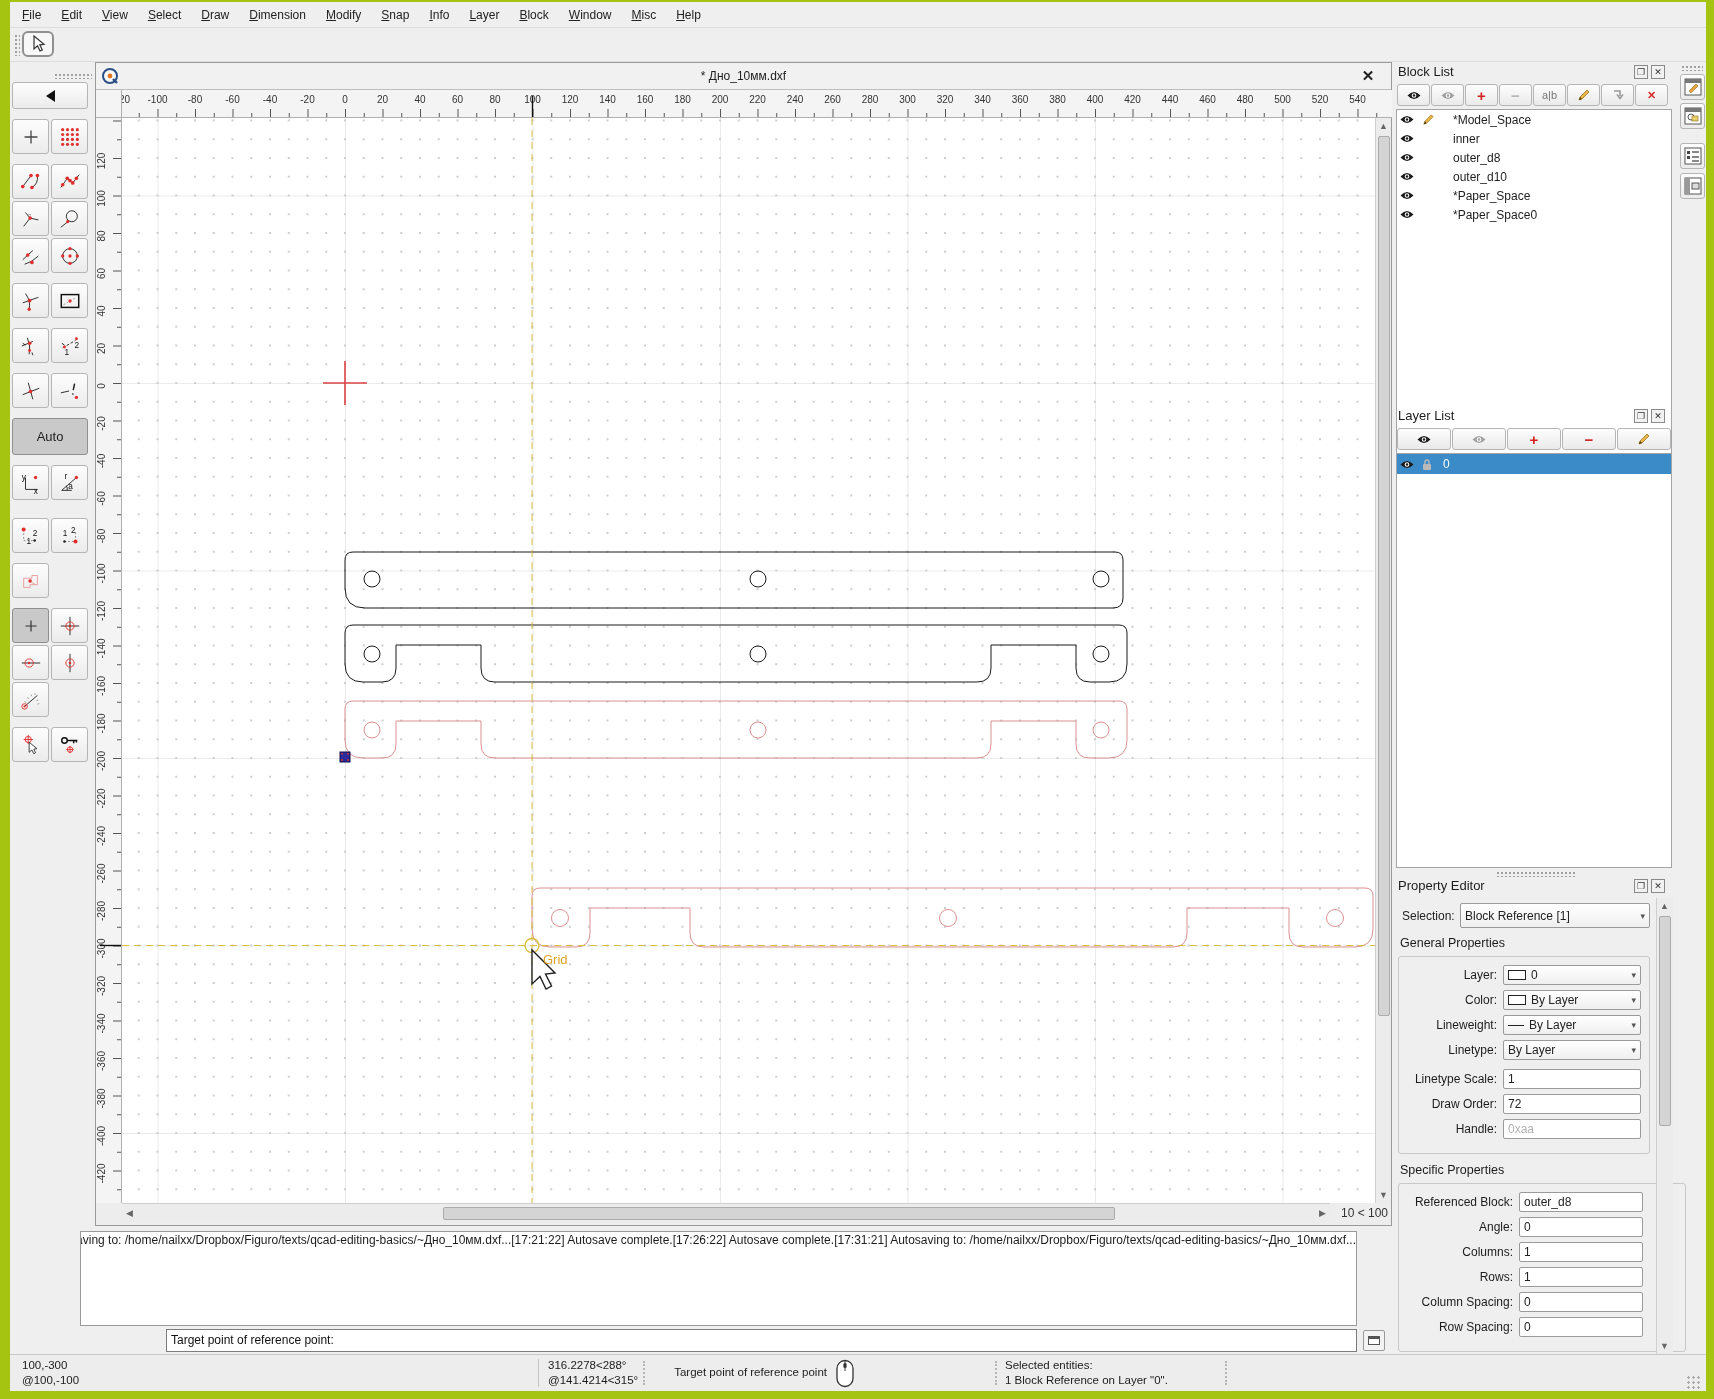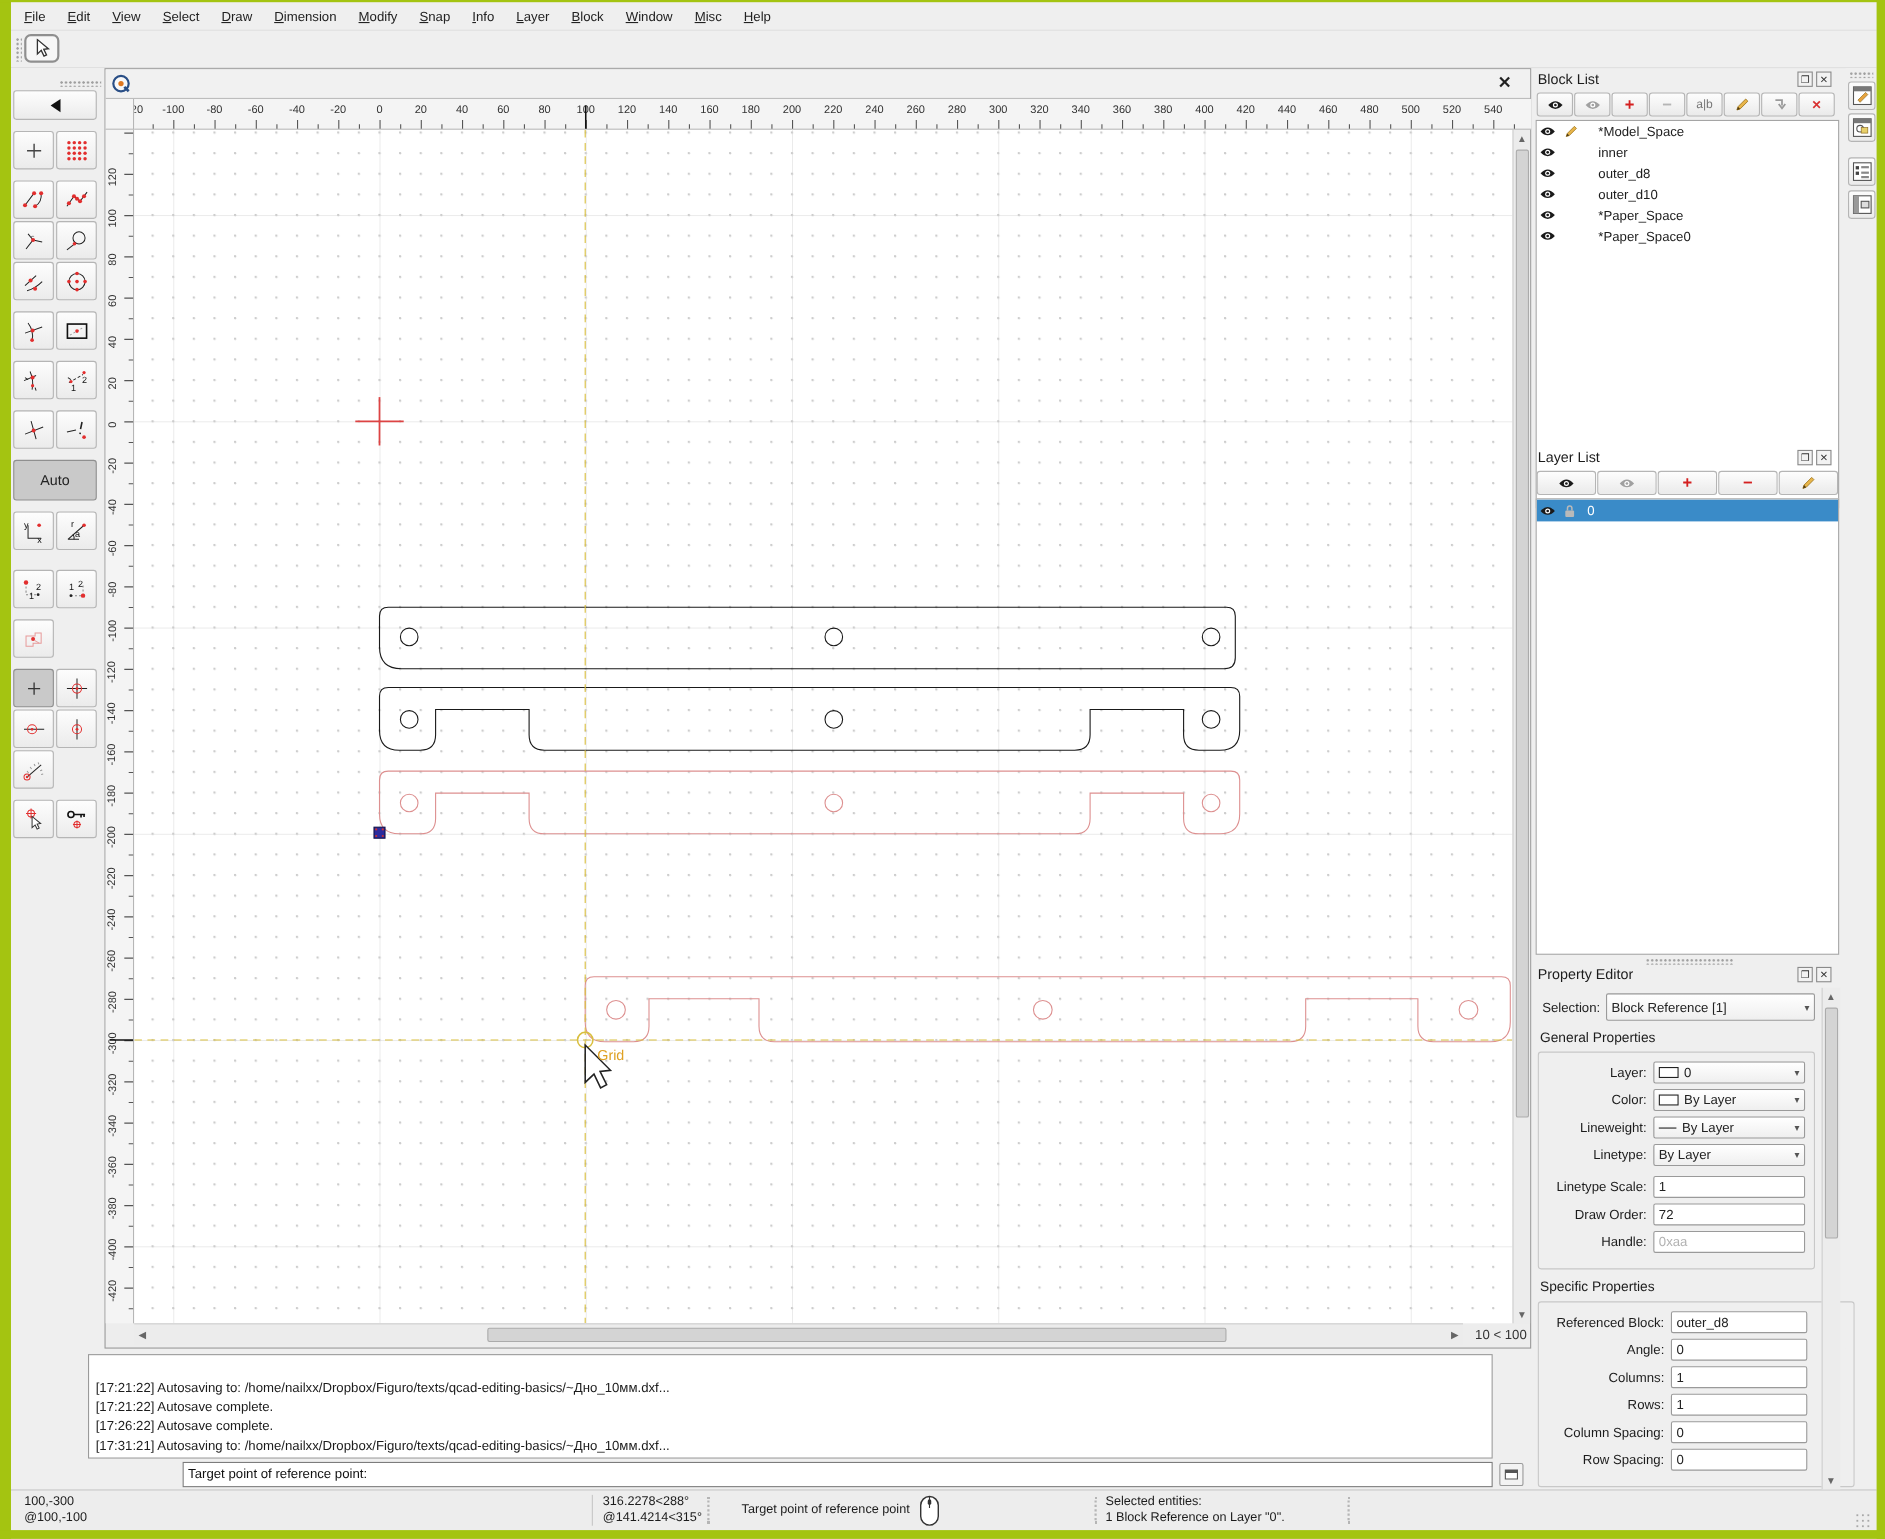--- a/index.html
+++ b/index.html
@@ -48,21 +48,21 @@
     background-position:15.75px 1.5px, 35.5px 0px, 0px 77.5px;
     overflow:hidden;}
   .gridlabel{position:absolute;left:543px;top:952px;color:var(--gridlbl);font-size:13px;z-index:6;}
   
   .vscroll{left:1375px;top:118px;width:16px;height:1085px;background:#ececec;border-left:1px solid #cfcfcf;}
   .hscroll{left:122px;top:1203px;width:1208px;height:19px;background:#ececec;border-top:1px solid #cfcfcf;}
   .sthumb{position:absolute;background:#d4d4d4;border:1px solid #ababab;border-radius:2px;}
   .sarrow{position:absolute;color:#666;font-size:9px;text-align:center;}
   .gridinfo{left:1330px;top:1204px;width:58px;height:18px;font-size:12px;color:#333;text-align:right;line-height:18px;}
   
-  .logbox{left:80px;top:1231px;width:1277px;height:95px;background:#fff;border:1px solid #9a9a9a;overflow:hidden;display:flex;flex-direction:column;justify-content:flex-end;padding:0 0 2px 6px;}
+  .logbox{left:80px;top:1231px;width:1277px;height:95px;background:#fff;border:1px solid #9a9a9a;overflow:hidden;display:flex;flex-direction:row;justify-content:flex-end;padding:0 0 2px 6px;}
   .logline{font-size:12px;line-height:17.5px;color:#1c1c1c;white-space:nowrap;}
   .cmdinput{left:166px;top:1329px;width:1191px;height:23px;background:#fff;border:1px solid #7c7c7c;font-size:12px;line-height:21px;padding-left:4px;color:#111;}
   .cmdicon{left:1363px;top:1330px;width:22px;height:21px;border:1px solid #9a9a9a;border-radius:2px;background:#f3f3f3;display:flex;align-items:center;justify-content:center;}
   .cmdicon .w{width:12px;height:9px;border:1px solid #555;background:#fff;border-top:3px solid #555;}
   
   .status{left:10px;top:1354px;width:1696px;height:37px;background:#ededed;border-top:1px solid #c8c8c8;font-size:11.5px;color:#1c1c1c;}
   .st1{top:4px;} .st2{top:19px;}
   .stsep{top:4px;width:1px;height:28px;background:#c6c6c6;}
   .stdot{top:6px;width:2px;height:24px;border-left:2px dotted #b5b5b5;}
   
@@ -414,20 +414,21 @@
   </div>
 </div>
 
 <div class="abs mdi"></div>
 <div class="abs tabbar">
   <svg class="abs" style="left:5px;top:4px" width="18" height="18" viewBox="0 0 18 18">
       <circle cx="9" cy="9" r="7" fill="#f8f8f8" stroke="#2a4f86" stroke-width="2"></circle>
       <path d="M12 12 L16 16" stroke="#2a4f86" stroke-width="2.4"></path>
       <circle cx="9" cy="9" r="2.4" fill="#e07820"></circle>
     </svg>
+  <div class="tabtitle">* Дно_10мм.dxf</div>
   <div class="tabclose">✕</div>
 </div>
 <div class="abs ruler rcorner"></div>
 <div class="abs ruler hruler">
     <svg id="hrulersvg" width="1270" height="28">
       <line x1="-1.5" y1="19" x2="-1.5" y2="28" stroke="#555" stroke-width="1"></line>
       <text x="-2" y="13" font-size="10" fill="#333" text-anchor="middle" font-family="Liberation Sans, sans-serif">-120</text>
       <line x1="17.25" y1="23" x2="17.25" y2="28" stroke="#555" stroke-width="1"></line>
       <line x1="36" y1="19" x2="36" y2="28" stroke="#555" stroke-width="1"></line>
       <text x="35.5" y="13" font-size="10" fill="#333" text-anchor="middle" font-family="Liberation Sans, sans-serif">-100</text>

